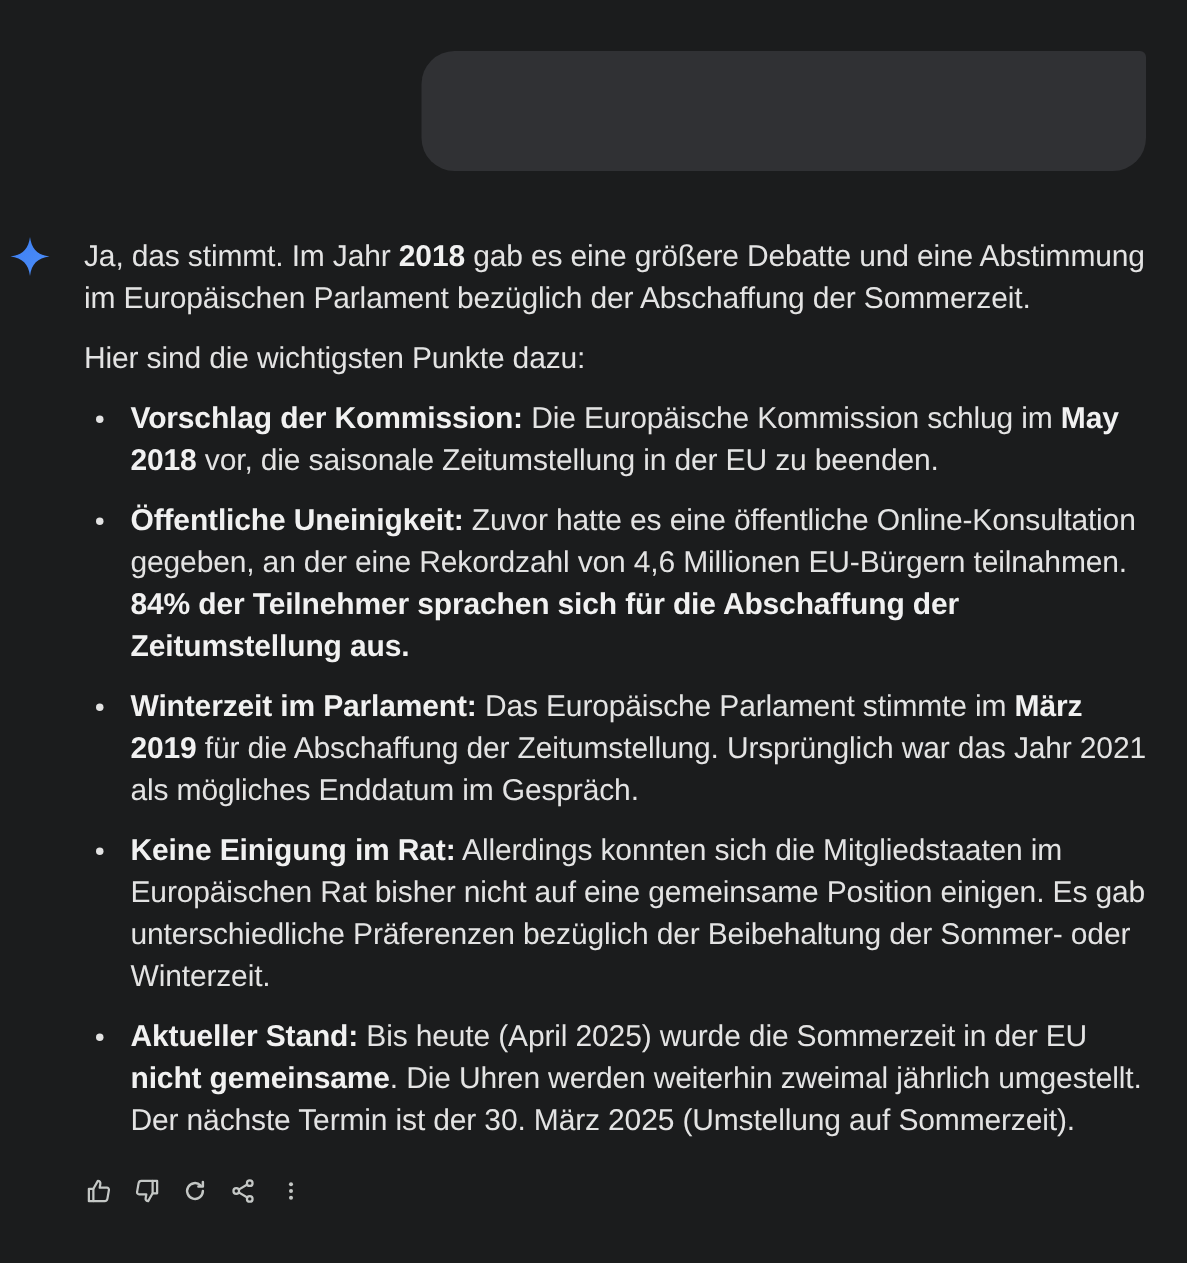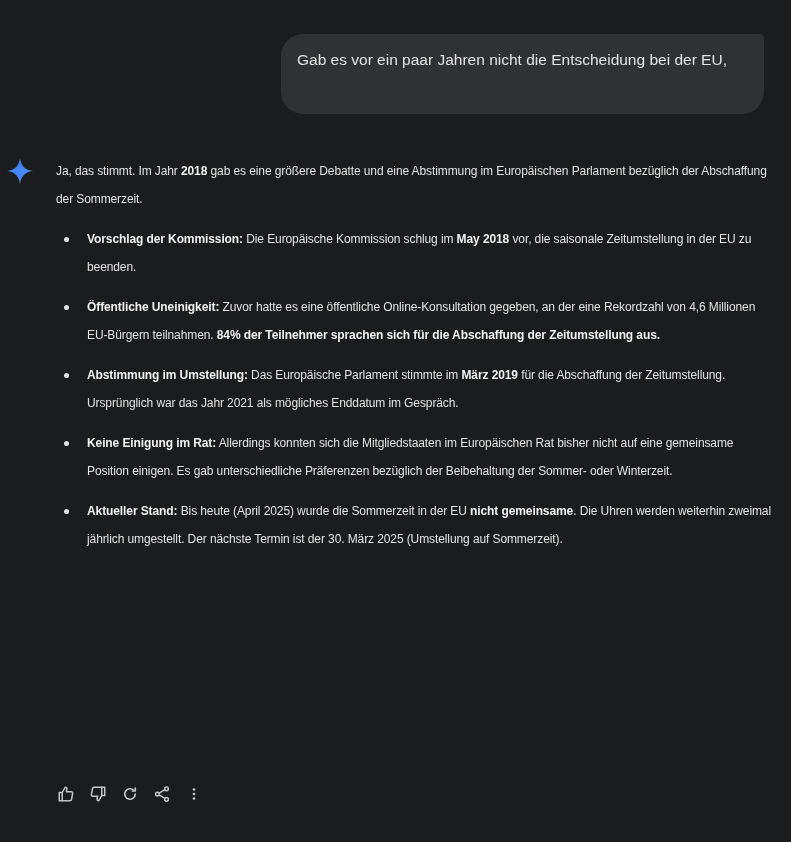--- a/index.html
+++ b/index.html
@@ -1,53 +1,53 @@
 <!DOCTYPE html>
 <html><head>
 <meta charset="utf-8">
 <style>
   html,body{margin:0;padding:0;background:#1b1c1d;}
   body{width:791px;height:842px;overflow:hidden;position:relative;font-family:"Liberation Sans",sans-serif;color:#e3e3e3;}
   .user-bubble{position:absolute;left:281px;top:34px;width:483px;height:80px;box-sizing:border-box;background:#303134;border-radius:22px 4px 22px 22px;padding:12px 16px 0 16px;font-size:15.5px;line-height:28px;color:#e3e3e3;}
   .spark{position:absolute;left:6px;top:157px;width:28px;height:28px;}
-  .answer{position:absolute;left:56px;top:157px;width:715px;font-size:12px;line-height:28px;color:#e3e3e3;letter-spacing:-0.1px;}
+  .answer{position:absolute;left:56px;top:157px;width:715px;font-size:20px;line-height:28px;color:#e3e3e3;letter-spacing:-0.1px;}
   .answer p{margin:0 0 12px 0;}
   .answer b{font-weight:bold;color:#f1f1f1;}
   ul.points{margin:0 0 12px 0;padding:0 0 0 31px;list-style:none;}
   ul.points li{position:relative;margin:0 0 12px 0;}
   ul.points li::before{content:"";position:absolute;left:-23px;top:12px;width:5px;height:5px;border-radius:50%;background:#e3e3e3;}
   .actions{position:absolute;left:55px;top:783px;display:flex;align-items:center;}
   .act{width:21px;height:21px;margin-right:11px;display:flex;align-items:center;justify-content:center;cursor:pointer;}
   .act svg{width:18px;height:18px;}
 </style>
 </head>
 <body>
 
 <div class="user-bubble">
-  <div>Gab es vor ein paar Jahren nicht die Entscheidung bei der EU,</div>
 </div>
 
 <div class="spark">
   <svg viewBox="0 0 28 28" width="28" height="28">
     <defs>
       <linearGradient id="sg" x1="0" y1="0" x2="1" y2="1">
         <stop offset="0" stop-color="#3b7ff5"></stop>
         <stop offset="1" stop-color="#4f8ef7"></stop>
       </linearGradient>
     </defs>
     <path d="M14 1 C15 9 19 13 27 14 C19 15 15 19 14 27 C13 19 9 15 1 14 C9 13 13 9 14 1 Z" fill="url(#sg)"></path>
   </svg>
 </div>
 
 <div class="answer">
   <p><span>Ja, das stimmt. Im Jahr </span><b>2018</b><span> gab es eine größere Debatte und eine Abstimmung im Europäischen Parlament bezüglich der Abschaffung der Sommerzeit.</span></p>
+  <p>Hier sind die wichtigsten Punkte dazu:</p>
   <ul class="points">
     <li><b>Vorschlag der Kommission:</b><span> Die Europäische Kommission schlug im </span><b>May 2018</b><span> vor, die saisonale Zeitumstellung in der EU zu beenden.</span></li>
     <li><b>Öffentliche Uneinigkeit:</b><span> Zuvor hatte es eine öffentliche Online-Konsultation gegeben, an der eine Rekordzahl von 4,6 Millionen EU-Bürgern teilnahmen. </span><b>84% der Teilnehmer sprachen sich für die Abschaffung der Zeitumstellung aus.</b><span></span></li>
-    <li><b>Abstimmung im Umstellung:</b><span> Das Europäische Parlament stimmte im </span><b>März 2019</b><span> für die Abschaffung der Zeitumstellung. Ursprünglich war das Jahr 2021 als mögliches Enddatum im Gespräch.</span></li>
+    <li><b>Winterzeit im Parlament:</b><span> Das Europäische Parlament stimmte im </span><b>März 2019</b><span> für die Abschaffung der Zeitumstellung. Ursprünglich war das Jahr 2021 als mögliches Enddatum im Gespräch.</span></li>
     <li><b>Keine Einigung im Rat:</b><span> Allerdings konnten sich die Mitgliedstaaten im Europäischen Rat bisher nicht auf eine gemeinsame Position einigen. Es gab unterschiedliche Präferenzen bezüglich der Beibehaltung der Sommer- oder Winterzeit.</span><b></b><span></span></li>
     <li><b>Aktueller Stand:</b><span> Bis heute (April 2025) wurde die Sommerzeit in der EU </span><b>nicht gemeinsame</b><span>. Die Uhren werden weiterhin zweimal jährlich umgestellt. Der nächste Termin ist der 30. März 2025 (Umstellung auf Sommerzeit).</span></li>
   </ul>
 </div>
 
 <div class="actions">
   <div class="act" title="Gute Antwort">
     <svg viewBox="0 0 24 24" fill="none" stroke="#c4c7c5" stroke-width="2" stroke-linejoin="round">
         <path d="M3 10h4v11H3z"></path>
         <path d="M7 10l4-7c1.5 0 2.5 1 2.2 2.6L12.6 9H19c1.2 0 2 1 1.8 2.2l-1.3 7.6c-.2 1.3-1.2 2.2-2.5 2.2H7"></path>

